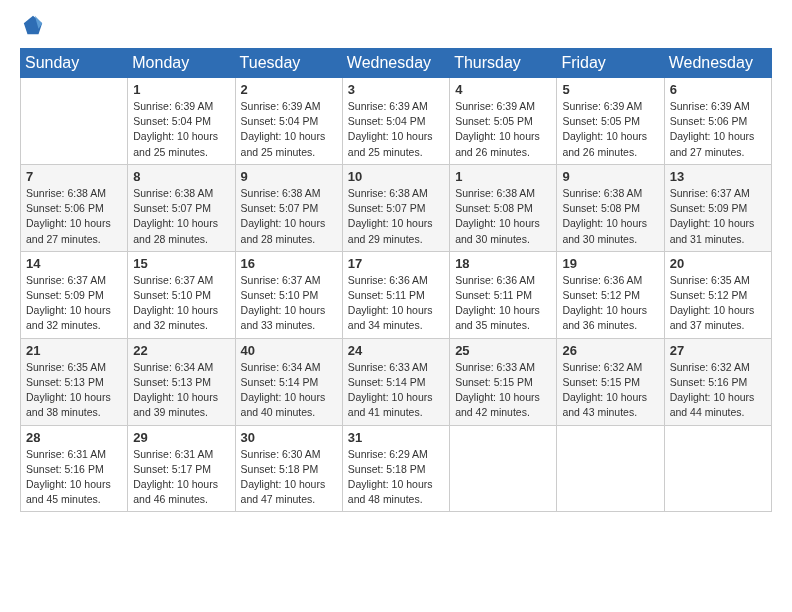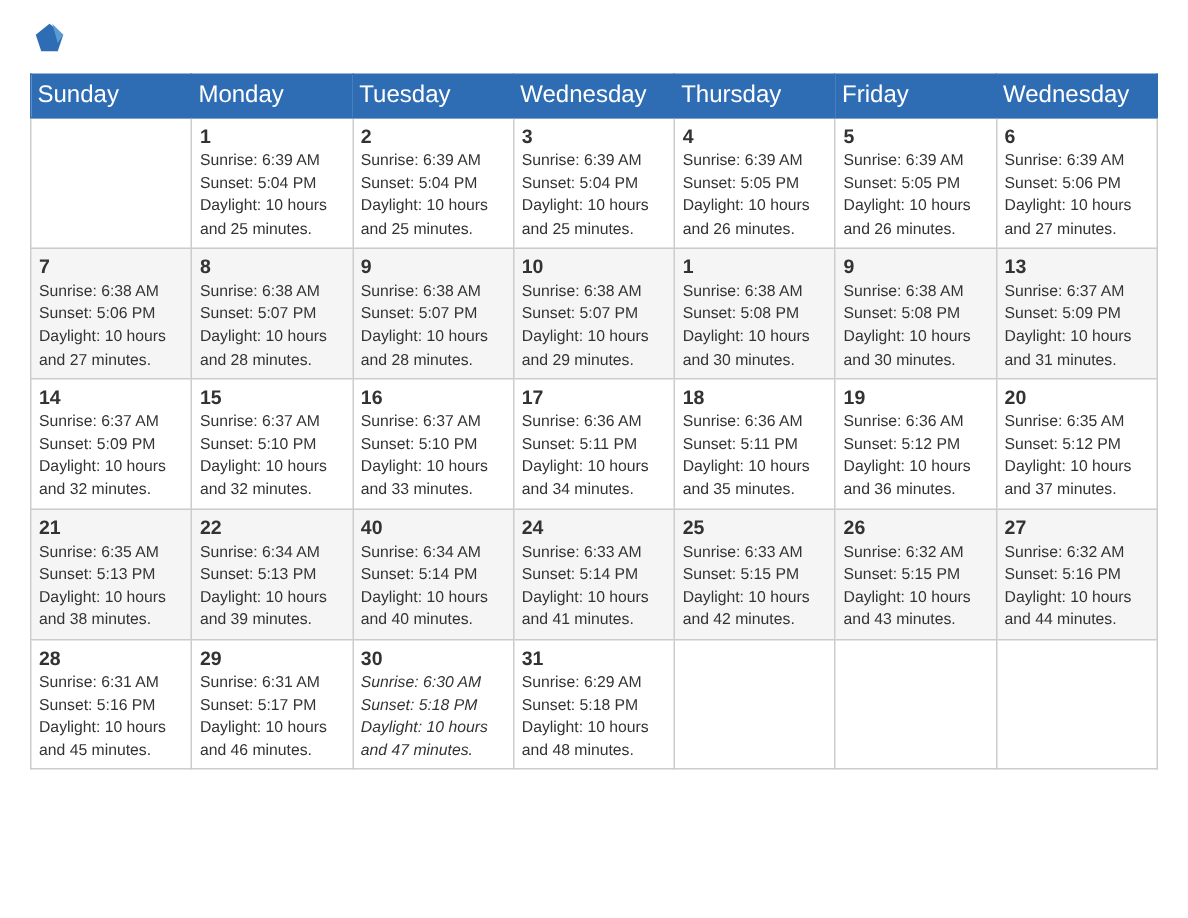--- a/index.html
+++ b/index.html
@@ -332,21 +332,21 @@
         </td>
         <td>
           <span class="day-num">29</span>
           <div class="day-info" style="white-space: pre-line;">Sunrise: 6:31 AM
 Sunset: 5:17 PM
 Daylight: 10 hours
 and 46 minutes.</div>
         </td>
         <td>
           <span class="day-num">30</span>
-          <div class="day-info" style="white-space: pre-line; font-style: italic;">Sunrise: 6:30 AM
+          <div class="day-info" style="white-space: pre-line;">Sunrise: 6:30 AM
 Sunset: 5:18 PM
 Daylight: 10 hours
 and 47 minutes.</div>
         </td>
         <td>
           <span class="day-num">31</span>
           <div class="day-info" style="white-space: pre-line;">Sunrise: 6:29 AM
 Sunset: 5:18 PM
 Daylight: 10 hours
 and 48 minutes.</div>

